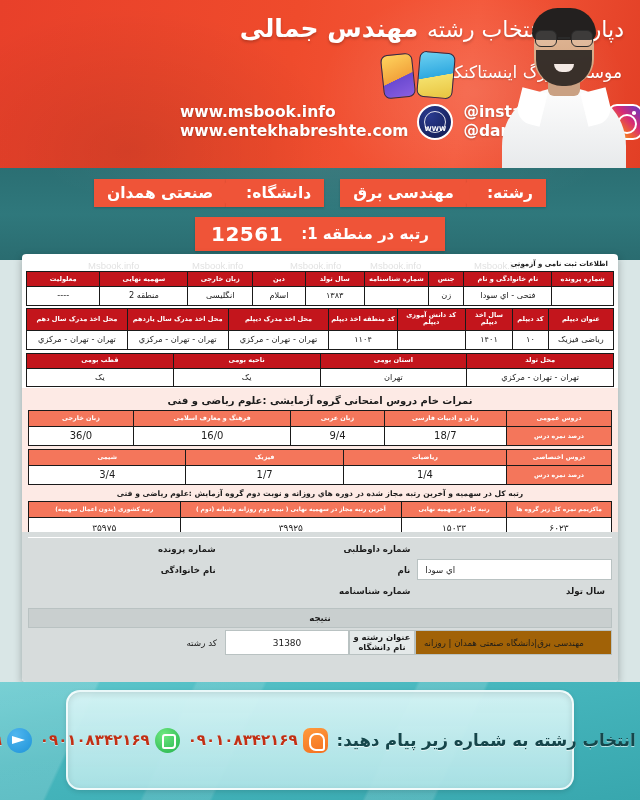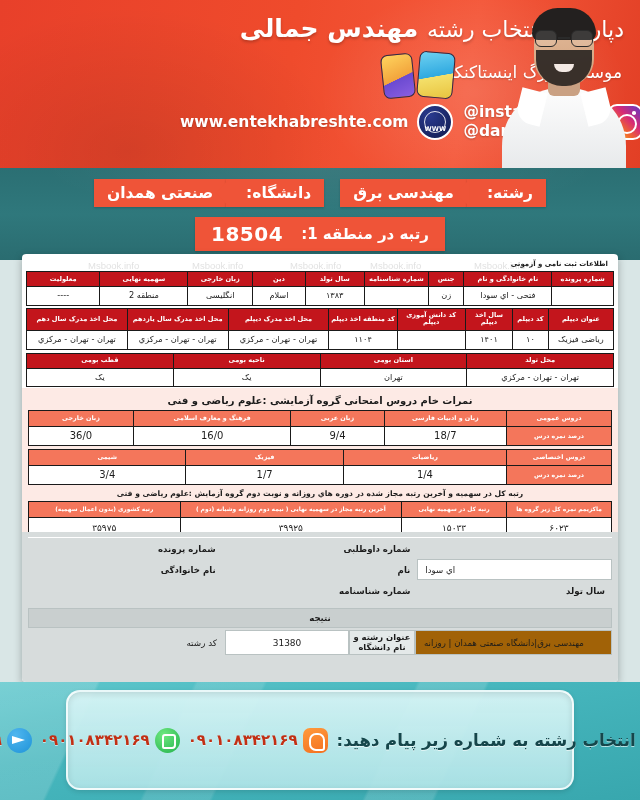--- a/index.html
+++ b/index.html
@@ -367,20 +367,21 @@
 
     <div class="mascots">
       <div class="mascot-a"></div>
       <div class="mascot-b"></div>
     </div>
 
     <div class="contact-row">
       <div class="c-block">
         <div class="ic-www"></div>
         <div class="c-lines">
+          <span>www.msbook.info</span>
           <span>www.entekhabreshte.com</span>
         </div>
       </div>
       <div class="c-block">
         <div class="ic-ig"></div>
         <div class="c-lines">
           <span>@instakonkoori</span>
           <span>@darsban.info</span>
         </div>
       </div>
@@ -407,21 +408,21 @@
     <div class="chips-row">
       <div class="chip label">رشته:</div>
       <div class="chip value">مهندسی برق</div>
       <div class="chip-gap"></div>
       <div class="chip label">دانشگاه:</div>
       <div class="chip value">صنعتی همدان</div>
     </div>
     <div class="rank-chip">
       <div class="inner">
         <span class="lbl">رتبه در منطقه 1:</span>
-        <span class="val">18504</span>
+        <span class="val">12561</span>
       </div>
     </div>
   </div>
 
   <div class="card-wrap">
     <div class="card">
 
       <div class="wm" style="top:6px;  left:66px;">Msbook.info</div>
       <div class="wm" style="top:6px;  left:170px;">Msbook.info</div>
       <div class="wm" style="top:6px;  left:268px;">Msbook.info</div>

